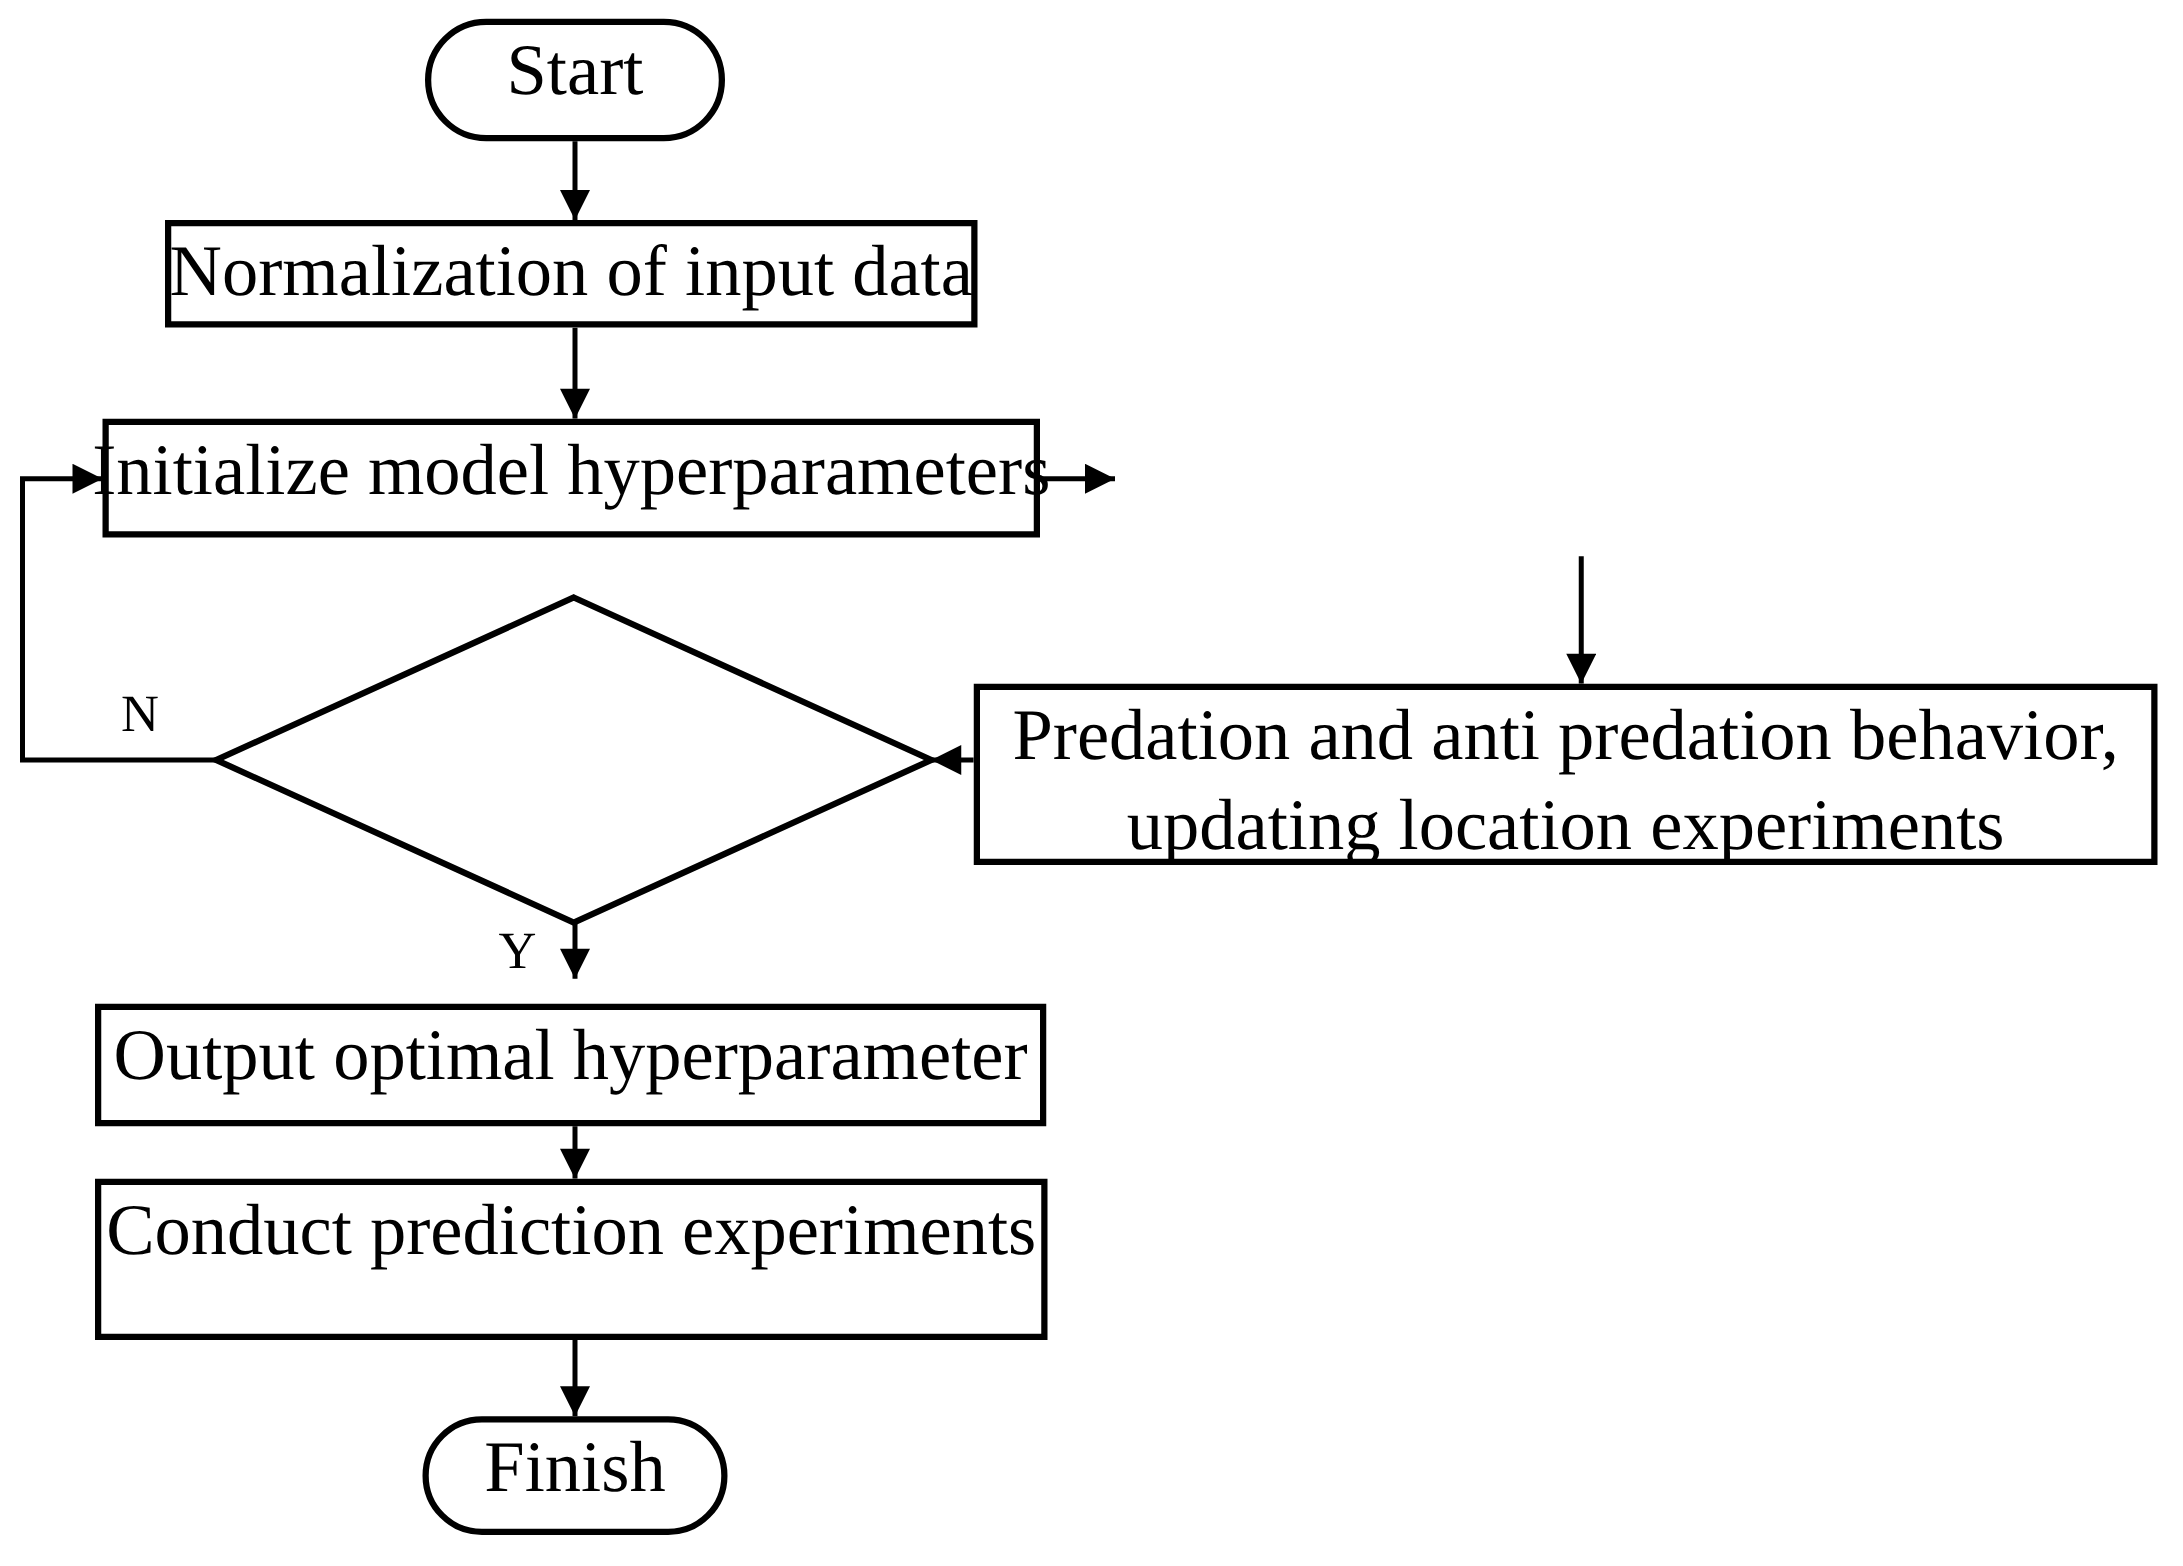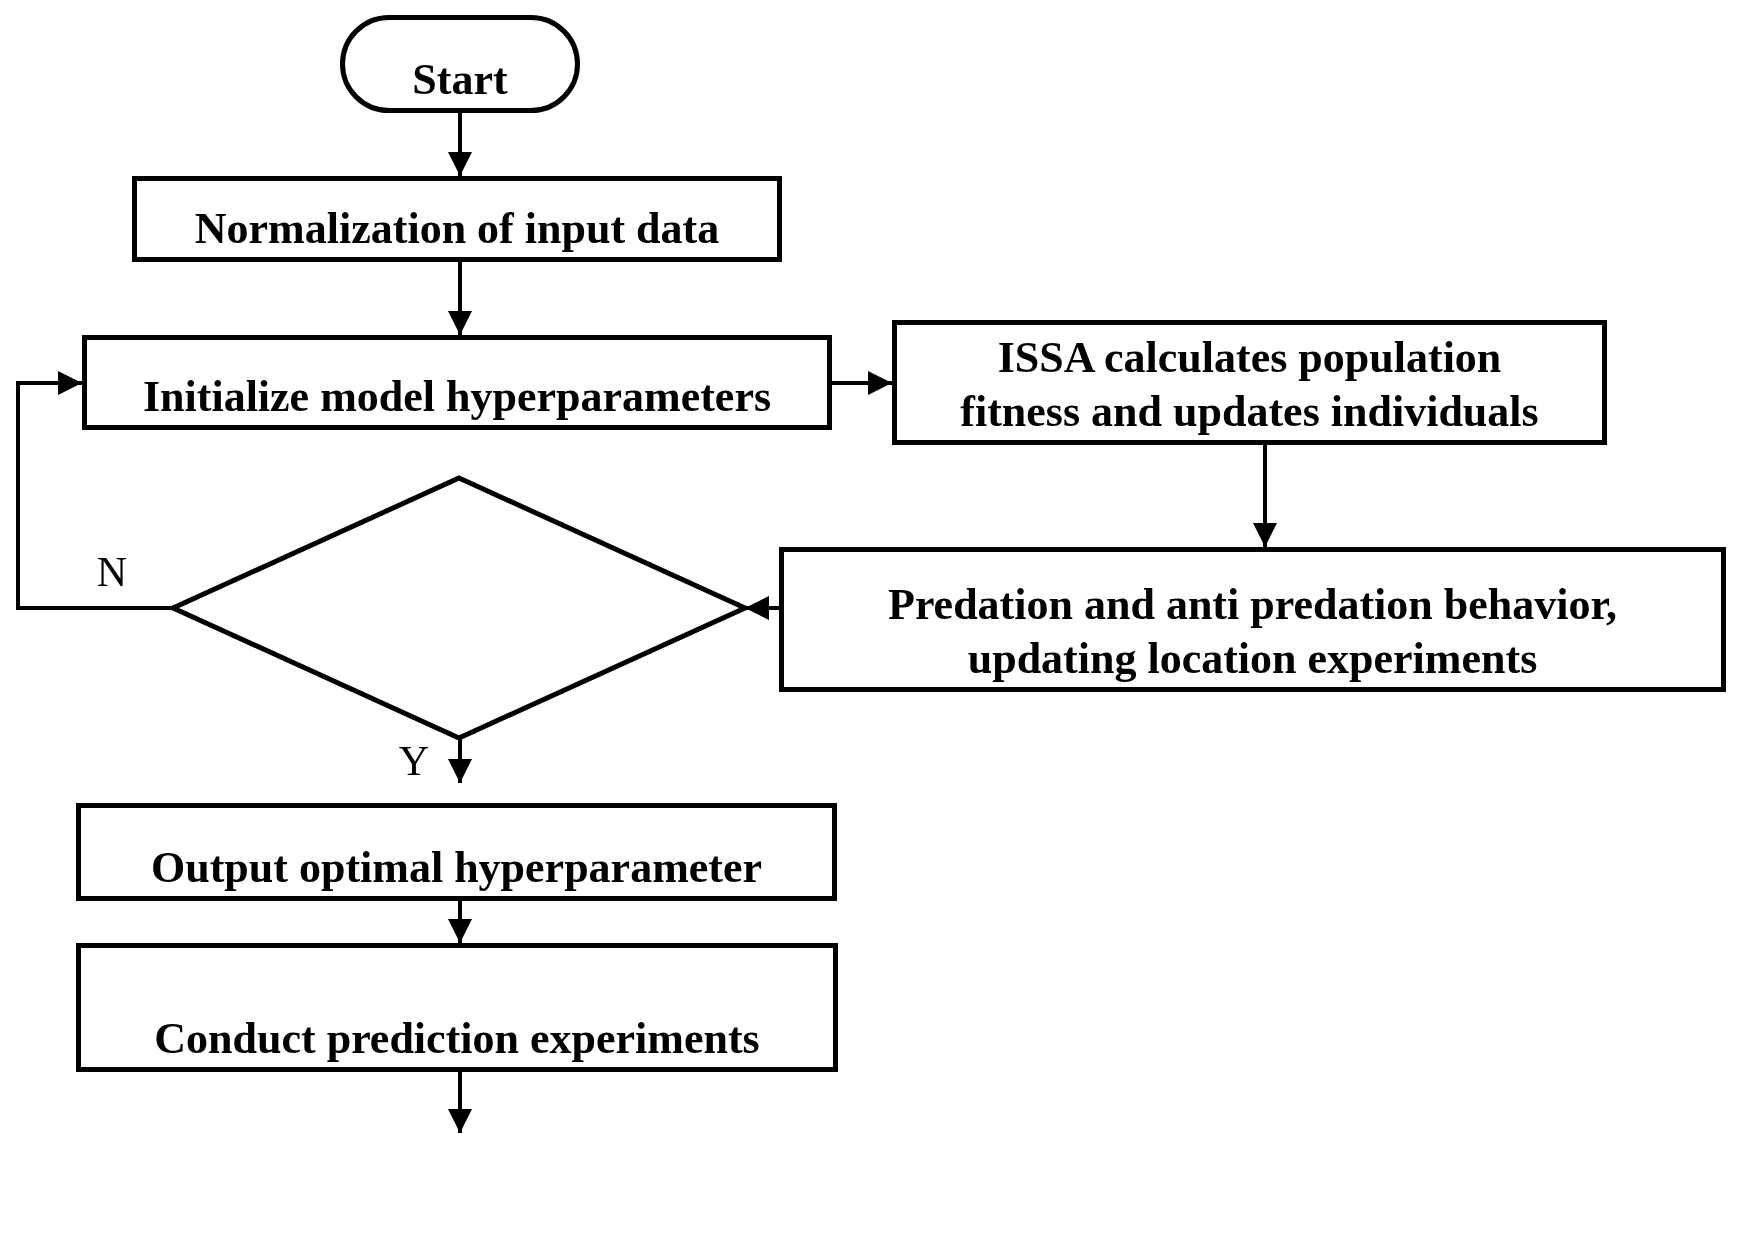--- a/index.html
+++ b/index.html
@@ -24,26 +24,25 @@
   }
   .node {
     position: absolute;
     z-index: 2;
     box-sizing: border-box;
     border: 5px solid #000000;
     background: #ffffff;
     display: flex;
     flex-direction: column;
     align-items: center;
-    justify-content: flex-end;
+    justify-content: flex-start;
     text-align: center;
-    font-size: 44px;
+    font-size: 58px;
     line-height: 1.24;
     white-space: nowrap;
-    font-weight: bold;
   }
   .terminator { border-radius: 49px; }
   .no-border {
     border: none;
     background: transparent;
     z-index: 3;
   }
   #node-start         { left: 340px;  top: 15px;   width: 240px; height: 98px; }
   #node-normalization { left: 132px;  top: 176px;  width: 650px; height: 86px; }
   #node-initialize    { left: 82px;   top: 335px;  width: 750px; height: 95px; }
@@ -92,36 +91,35 @@
   </div>
 
   <div class="node" id="node-normalization">
     <span>Normalization of input data</span>
   </div>
 
   <div class="node" id="node-initialize">
     <span>Initialize model hyperparameters</span>
   </div>
 
-  <div class="node" id="node-issa">
-    <span>ISSA calculates population</span>
-    <span>fitness and updates individuals</span>
-  </div>
 
   <div class="node" id="node-predation">
     <span>Predation and anti predation behavior,</span>
     <span>updating location experiments</span>
   </div>
 
 
   <div class="edge-label" id="label-n">N</div>
   <div class="edge-label" id="label-y">Y</div>
 
   <div class="node" id="node-output">
     <span>Output optimal hyperparameter</span>
   </div>
 
   <div class="node" id="node-conduct">
     <span>Conduct prediction experiments</span>
   </div>
 
+  <div class="node terminator" id="node-finish">
+    <span>Finish</span>
+  </div>
 
 </div>
 
 </body></html>

